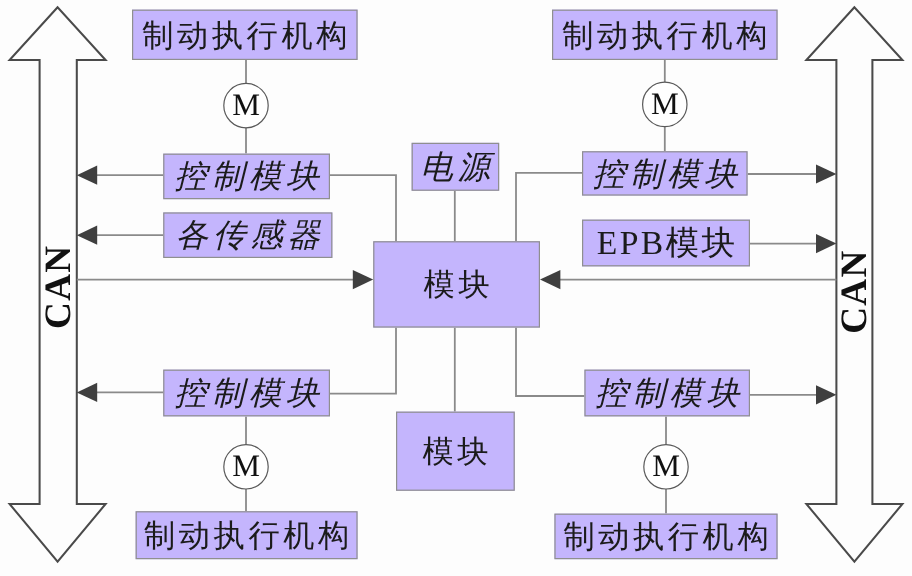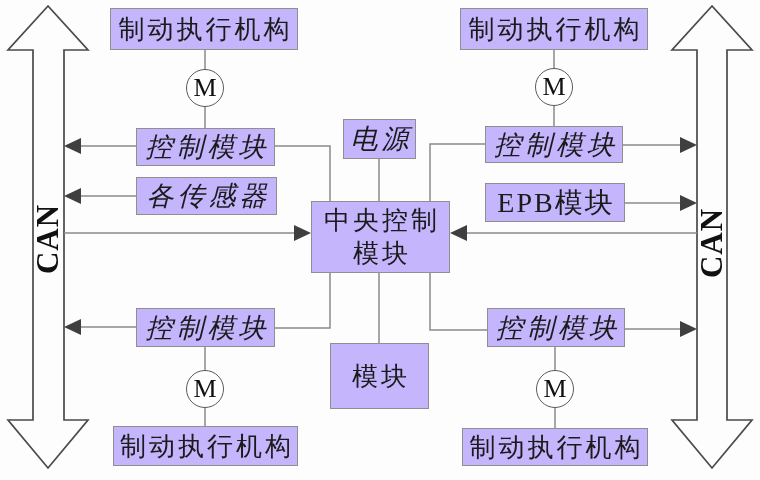--- a/index.html
+++ b/index.html
@@ -87,21 +87,20 @@
   <div class="node f27" style="left:136px;top:128px;width:139px;height:38px;">控制模块</div>
   <div class="node f27" style="left:485px;top:126px;width:138px;height:37px;">控制模块</div>
   <div class="node f27" style="left:136px;top:308px;width:139px;height:39px;">控制模块</div>
   <div class="node f27" style="left:487px;top:308px;width:138px;height:39px;">控制模块</div>
 
   <div class="node f27" style="left:343px;top:119px;width:73px;height:40px;">电源</div>
   <div class="node f27" style="left:136px;top:177px;width:141px;height:38px;">各传感器</div>
   <div class="node f28" style="left:485px;top:183px;width:140px;height:39px;">EPB模块</div>
 
   <div class="node two-line f26" style="left:311px;top:201px;width:139px;height:72px;">
-    <span>中央控制</span>
     <span>模块</span>
   </div>
 
   <div class="node two-line f26" style="left:330px;top:343px;width:99px;height:66px;">
     <span>模块</span>
   </div>
 
   <div class="node f26" style="left:113px;top:426px;width:185px;height:40px;">制动执行机构</div>
   <div class="node f26" style="left:462px;top:428px;width:186px;height:38px;">制动执行机构</div>
 

